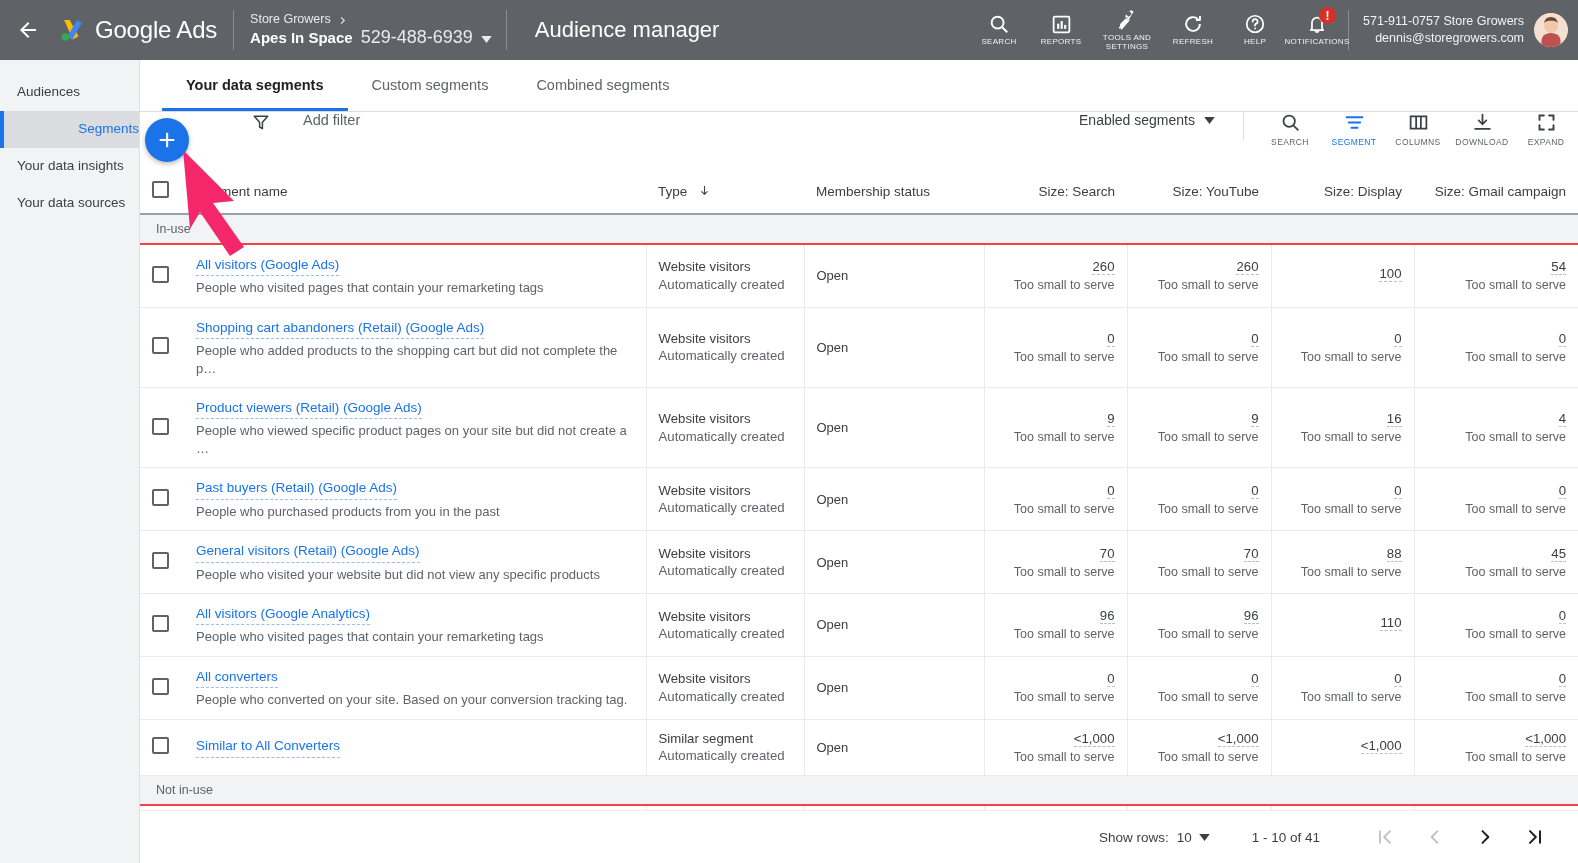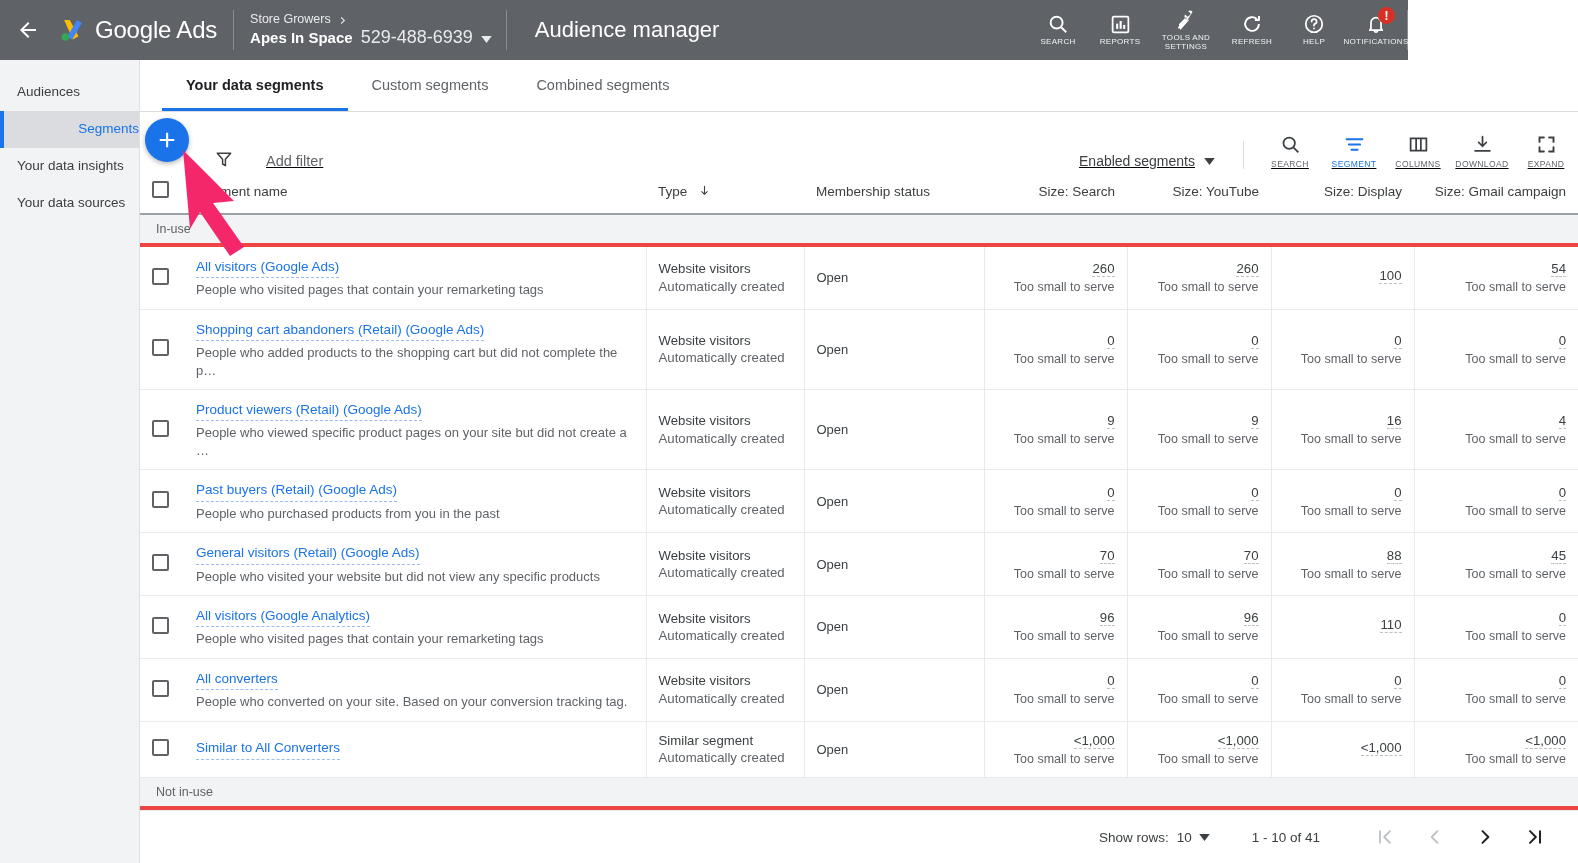--- a/index.html
+++ b/index.html
@@ -6,21 +6,21 @@
   html, body {
     width: 1578px; height: 863px;
     font-family: "Liberation Sans", sans-serif;
     background: #ffffff;
     overflow: hidden;
   }
 
   
   .topbar {
     position: absolute; top: 0; left: 0;
-    width: 1408px; height: 60px;
+    width: 1578px; height: 60px;
     background: #5f6368;
     display: flex; align-items: center;
     color: #ffffff;
   }
   .back-arrow {
     width: 56px; height: 60px;
     display: flex; align-items: center; justify-content: center;
     cursor: pointer;
   }
   .brand {
@@ -126,22 +126,22 @@
     cursor: pointer; position: relative;
   }
   .tab.active { color: #202124; font-weight: 700; }
   .tab.active::after {
     content: ""; position: absolute; left: 0; right: 0; bottom: 0;
     height: 3px; background: #1a73e8;
   }
 
   
   .toolbar {
-    height: 57px; display: flex; align-items: flex-end;
-    padding-left: 64px; position: relative; text-decoration: underline;
+    height: 57px; display: flex; align-items: flex-start;
+    padding-left: 101px; position: relative;
   }
   .fab {
     position: absolute; left: 5px; top: 6px;
     width: 44px; height: 44px; border-radius: 50%;
     background: #1a73e8; color: #fff;
     display: flex; align-items: center; justify-content: center;
     box-shadow: 0 2px 5px rgba(0,0,0,.28);
     cursor: pointer; z-index: 4;
   }
   .funnel { padding: 0 10px; display: flex; align-items: center; cursor: pointer; }
@@ -182,21 +182,21 @@
   table.grid td {
     padding: 10px 12px; vertical-align: middle;
     border-bottom: 1px solid #e8eaed;
     border-right: 1px solid #e8eaed;
     color: #3c4043;
   }
   table.grid td.num { text-align: right; }
   tr.section td {
     background: #f1f3f4; color: #5f6368;
     font-size: 12.5px; padding: 7px 16px;
-    border-right: none; border-bottom: 4px solid #ef4444;
+    border-right: none; border-bottom: 2px solid #ef4444;
   }
   .cb {
     width: 17px; height: 17px; border: 2px solid #5f6368;
     border-radius: 2px; display: inline-block; cursor: pointer;
     background: #fff;
   }
   .seg-link {
     color: #1a73e8; font-size: 13.5px;
     border-bottom: 1px dashed #9bbcf0;
     display: inline-block; cursor: pointer; line-height: 1.5;
@@ -322,20 +322,34 @@
       <svg width="22" height="22" viewBox="0 0 24 24" fill="none" stroke="#fff" stroke-width="1.9">
         <path d="M6.5 17V10.6a5.5 5.5 0 0 1 11 0V17l1.3 1.6H5.2z" stroke-linejoin="round"></path>
         <path d="M10.2 19.6a1.9 1.9 0 0 0 3.6 0"></path>
       </svg>
       <span class="notif-badge">!</span>
       <span class="ta-label">NOTIFICATIONS</span>
     </div>
 
     <div class="vsep"></div>
 
+    <div class="user-block">
+      <div class="user-lines">
+        <div class="user-l1">571-911-0757 Store Growers</div>
+        <div class="user-l2">dennis@storegrowers.com</div>
+      </div>
+      <div class="avatar">
+        <svg width="34" height="34" viewBox="0 0 34 34">
+          <circle cx="17" cy="17" r="17" fill="#f3e0d2"></circle>
+          <path d="M17 20c-6 0-9.5 3.6-9.5 8v6h19v-6c0-4.4-3.5-8-9.5-8z" fill="#c0504d"></path>
+          <circle cx="17" cy="13" r="7" fill="#f0c9aa"></circle>
+          <path d="M10 11c0-4.2 3.1-7 7-7s7 2.8 7 7c0-1.6-2-3.2-7-3.2S10 9.4 10 11z" fill="#6b4a33"></path>
+        </svg>
+      </div>
+    </div>
   </div>
 </div>
 
 <div class="sidebar">
   <div class="side-item">
     <span>Audiences</span>
   </div>
   <div class="side-item active">
     <span>Segments</span>
   </div>

